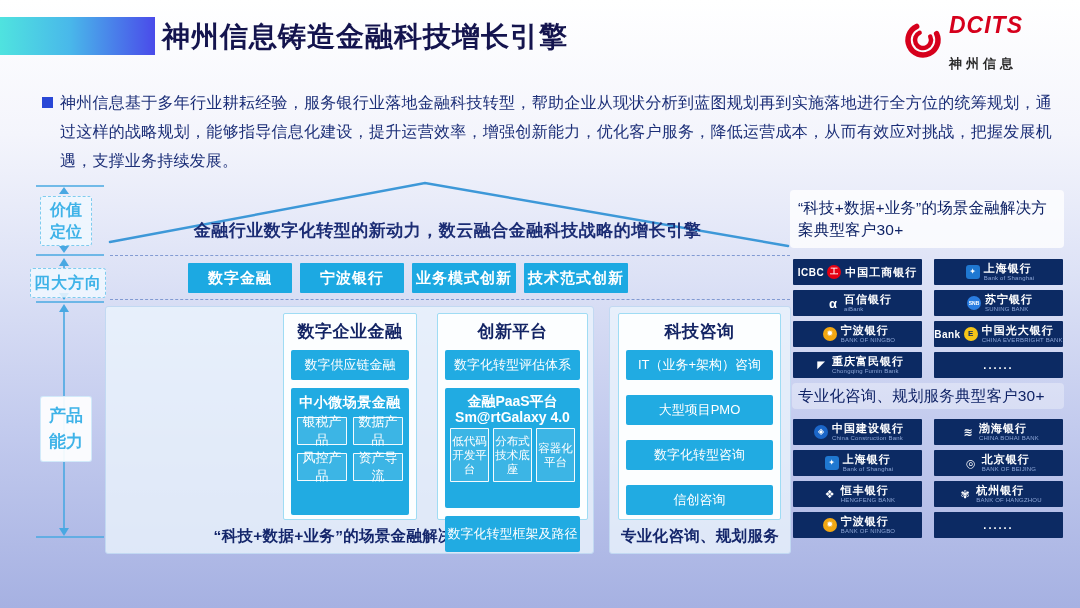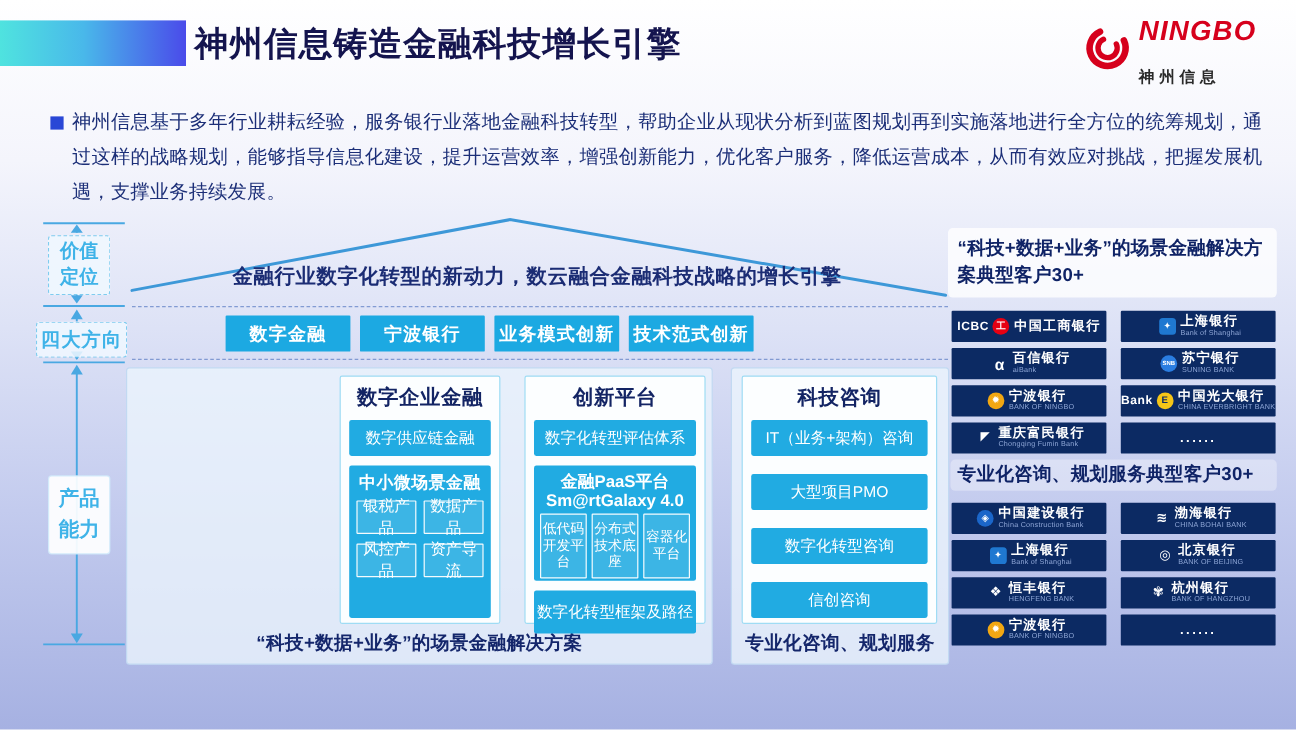--- a/index.html
+++ b/index.html
@@ -58,28 +58,28 @@
   .h30{height:30px;} .h62{height:62px;line-height:27px;} .h26{height:36px;}
   .preline{white-space:pre-line;}
   .f13{font-size:13px;letter-spacing:0;}
   .tall{display:block;}
   .tall2{height:127px;padding-top:6px;box-sizing:border-box;}
   .tall-title{text-align:center;font-size:14px;font-weight:600;margin-bottom:5px;}
   .subgrid2{display:grid;grid-template-columns:1fr 1fr;gap:8px 6px;padding:0 6px;}
   .subbox{border:1px solid rgba(255,255,255,.95);background:rgba(255,255,255,.12);
     display:flex;align-items:center;justify-content:center;text-align:center;border-radius:1px;}
   .subgrid2 .subbox{height:26px;font-size:13px;letter-spacing:0;}
-  .tall3{height:96px;padding-top:5px;box-sizing:border-box;}
+  .tall3{height:120px;padding-top:5px;box-sizing:border-box;}
   .paas-line{text-align:center;font-size:14px;line-height:16px;font-weight:600;letter-spacing:0;}
   .subrow3{display:flex;gap:4px;padding:3px 5px 0;}
   .subrow3 .subbox{flex:1;height:52px;font-size:11.5px;line-height:14px;letter-spacing:0;padding:0 1px;}
   .c4 .cbox{height:30px;margin:0 7px 15px;font-size:13px;letter-spacing:0;}
 
   
-  .rp-heading{color:#0f2366;font-size:15.5px;font-weight:700;line-height:1.42;letter-spacing:.2px;}
+  .rp-heading{color:#0f2366;font-size:15.5px;font-weight:400;line-height:1.42;letter-spacing:.2px;}
   .rp-h1{left:790px;top:190px;width:274px;padding:7px 8px;background:rgba(255,255,255,.78);
     border-radius:4px;box-sizing:border-box;}
   .rp-h2{left:792px;top:383px;width:272px;padding:2px 6px;background:rgba(255,255,255,.32);
     border-radius:4px;box-sizing:border-box;}
   .bank-grid{display:grid;grid-template-columns:129px 129px;grid-auto-rows:26px;gap:5px 12px;}
   .bg1{left:793px;top:259px;} .bg2{left:793px;top:419px;}
   .tile{background:#0c2a63;display:flex;align-items:center;justify-content:center;border-radius:1px;}
   .tile-prefix{color:#ffffff;font-weight:700;font-size:10px;margin-right:3px;letter-spacing:.5px;}
   .tile-icon{width:14px;height:14px;border-radius:50%;display:flex;align-items:center;justify-content:center;
     font-size:8px;font-weight:700;margin-right:4px;line-height:1;flex:0 0 auto;}
@@ -96,21 +96,21 @@
   <div class="abs title-bar"></div>
   <div class="abs page-title">神州信息铸造金融科技增长引擎</div>
   <div class="abs logo-wrap">
     <span>
       <svg width="40" height="40" viewBox="0 0 40 40">
         <path d="M20 5 A15 15 0 1 0 35 20" fill="none" stroke="#d6001c" stroke-width="5.5" stroke-linecap="round" transform="rotate(-25 20 20)"></path>
         <path d="M20 12 A8 8 0 1 0 28 20" fill="none" stroke="#d6001c" stroke-width="4.5" stroke-linecap="round" transform="rotate(-25 20 20)"></path>
       </svg>
     </span>
     <span class="logo-text">
-      <span class="logo-brand">NINGBO</span>
+      <span class="logo-brand">DCITS</span>
       <span class="logo-cn">神州信息</span>
     </span>
   </div>
 
   <div class="abs intro-bullet"></div>
   <div class="abs intro-text">神州信息基于多年行业耕耘经验，服务银行业落地金融科技转型，帮助企业从现状分析到蓝图规划再到实施落地进行全方位的统筹规划，通过这样的战略规划，能够指导信息化建设，提升运营效率，增强创新能力，优化客户服务，降低运营成本，从而有效应对挑战，把握发展机遇，支撑业务持续发展。</div>
 
   <svg class="abs" style="left:28px;top:180px;" width="80" height="365" viewBox="0 0 80 365">
     <g stroke="#49a8e2" stroke-width="1.6" fill="#49a8e2">
       <line x1="8" y1="6" x2="76" y2="6" fill="none"></line>

